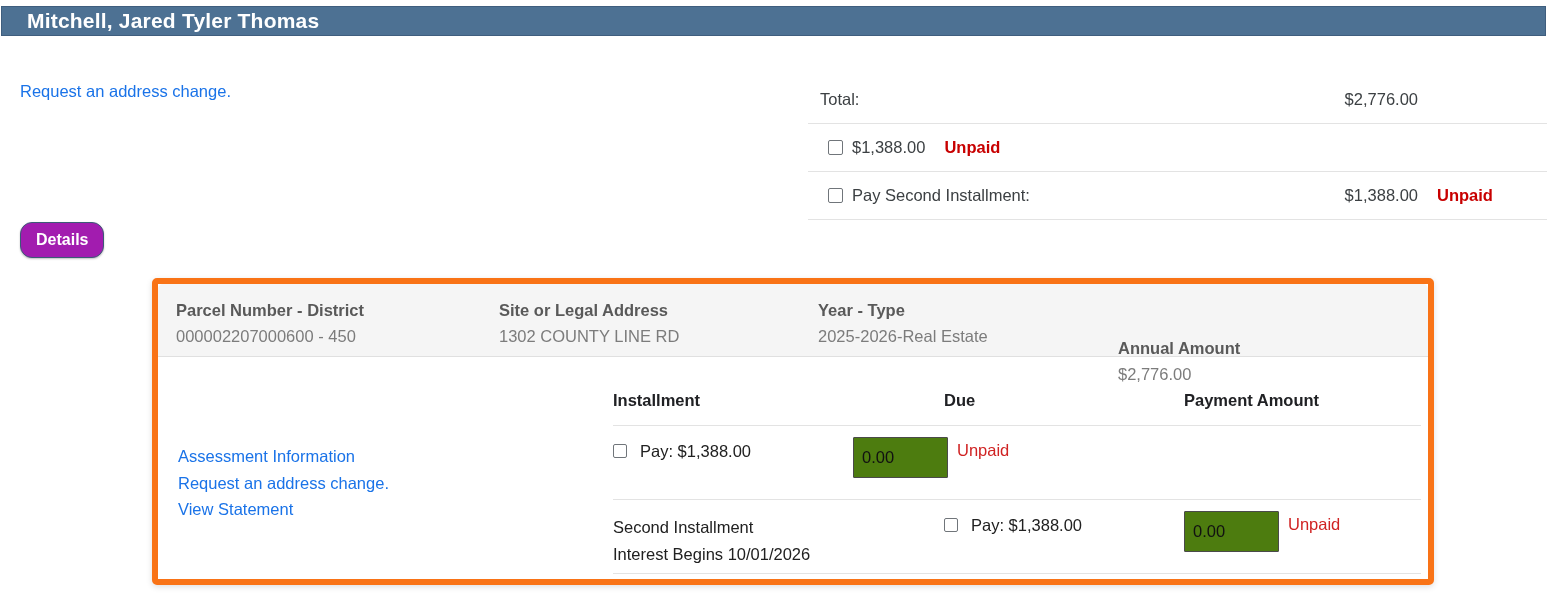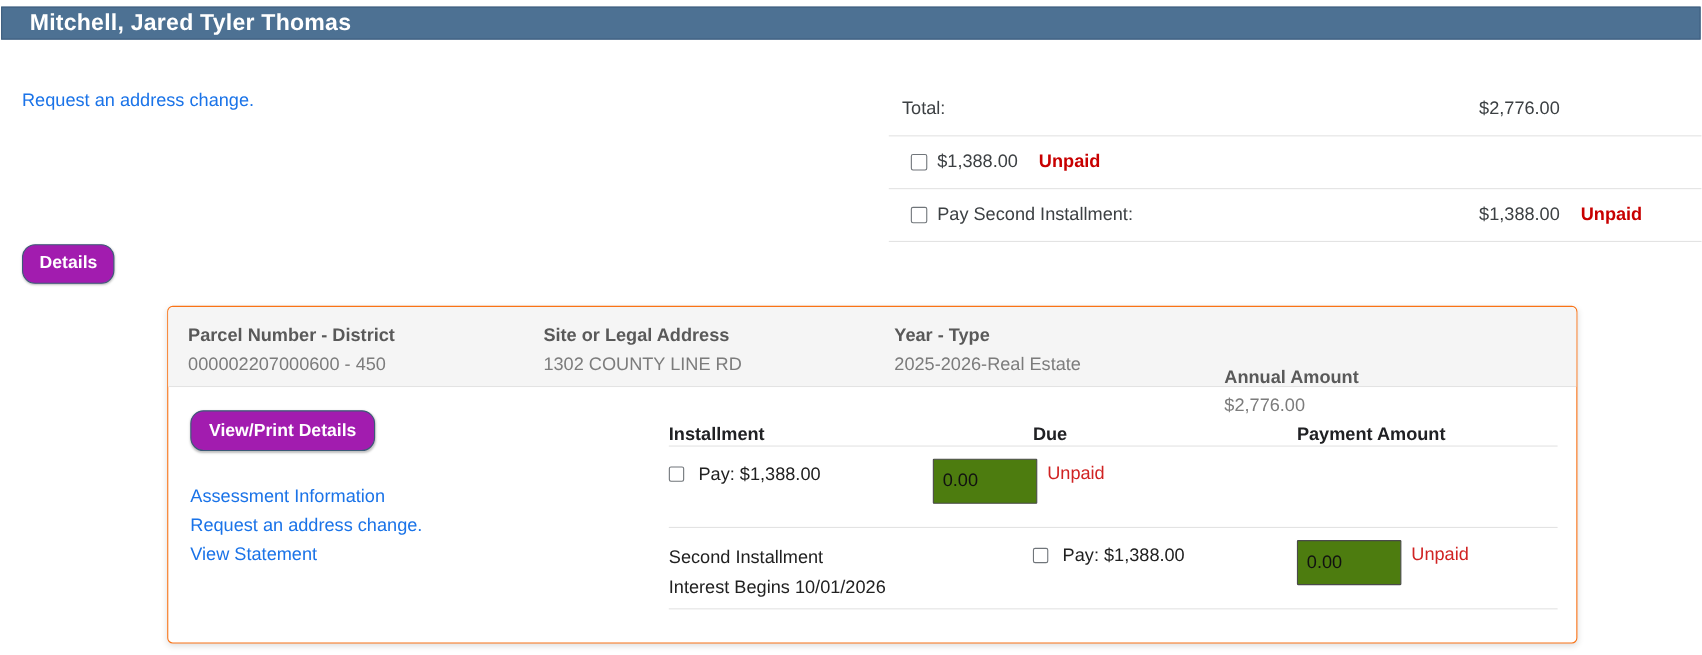--- a/index.html
+++ b/index.html
@@ -47,21 +47,21 @@
     background:#a21caf; border:1px solid #3c5a77; border-radius:12px;
     color:#fff; font-size:16px; font-weight:600;
     font-family:"Liberation Sans", sans-serif;
     box-shadow:0 1px 2px rgba(0,0,0,.25); cursor:pointer;
   }
   .details-btn { position:absolute; left:20px; top:222px; height:36px; padding:0 15px; }
 
   
   .card {
     position:absolute; left:152px; top:278px; width:1282px; height:307px;
-    background:#fff; border:1px solid #f97316; border-radius:5px;
+    background:#fff; border:6px solid #f97316; border-radius:5px;
     box-shadow:0 2px 6px rgba(0,0,0,.13);
   }
   .card-head {
     position:relative; height:73px; background:#f5f5f5;
     border-bottom:1px solid #e0e0e0; border-radius:5px 5px 0 0;
   }
   .ch-col { position:absolute; top:13px; }
   .ch-col .lbl { display:block; font-size:16.5px; font-weight:bold; color:#595959; line-height:26px; }
   .ch-col .val { display:block; font-size:16.5px; color:#7c7c7c; line-height:26px; }
   .ch-0 { left:18px; } .ch-1 { left:341px; } .ch-2 { left:660px; } .ch-3 { left:960px;margin-top:38px; }
@@ -70,21 +70,21 @@
   .vp-btn { position:absolute; left:20px; top:21px; height:37px; padding:0 16px; }
   .link-stack { position:absolute; left:20px; top:86px; }
   .link-stack a {
     display:block; color:#1a73e8; font-size:16.5px; line-height:26.5px;
     text-decoration:none; cursor:pointer;
   }
 
   
   .inst-table { position:absolute; left:455px; top:24px; width:808px; }
   .t-head {
-    display:flex; padding-top:10px; 
+    display:flex; padding-top:10px; padding-bottom:15px;
     border-bottom:1px solid #e3e3e3;
     font-size:16.5px; font-weight:bold; color:#202124;
   }
   .t-row { display:flex; border-bottom:1px solid #e3e3e3; min-height:74px; }
   .c1 { width:331px; } .c2 { width:240px; } .c3 { flex:1; }
   .t-row .c1 { padding-top:14px; font-size:16.5px; color:#212121; line-height:26.5px; }
   .t-row .c2 { padding-top:16px; display:flex; align-items:flex-start; font-size:16.5px; color:#212121; }
   .t-row .c2 .cbx { width:14px; height:14px; margin-top:2px; margin-right:13px; }
   .t-row .c3 { padding-top:11px; display:flex; align-items:flex-start; }
   .pay-input {
@@ -142,21 +142,20 @@
         <span class="val">2025-2026-Real Estate</span>
       </div>
       <div class="ch-col ch-3">
         <span class="lbl">Annual Amount</span>
         <span class="val">$2,776.00</span>
       </div>
     </div>
 
     <div class="card-body">
 
-      <button class="btn-blue vp-btn">View/Print Details</button>
 
       <div class="link-stack">
         <a>Assessment Information</a>
         <a>Request an address change.</a>
         <a>View Statement</a>
       </div>
 
       <div class="inst-table">
         <div class="t-head">
           <span class="c1">Installment</span>

